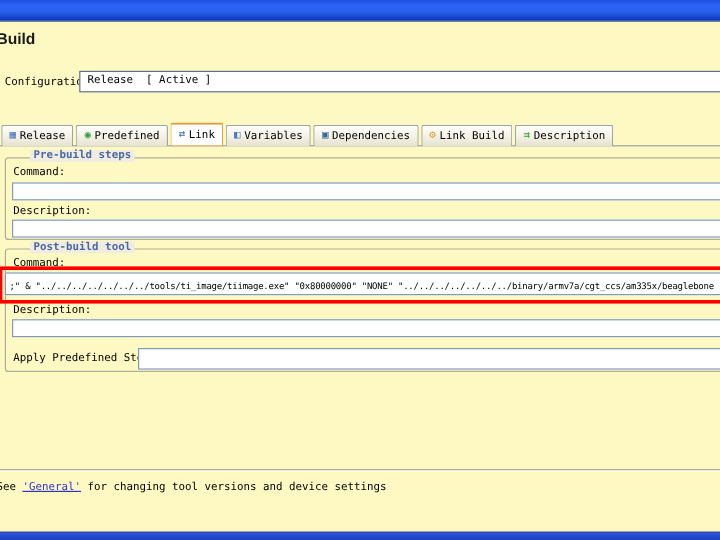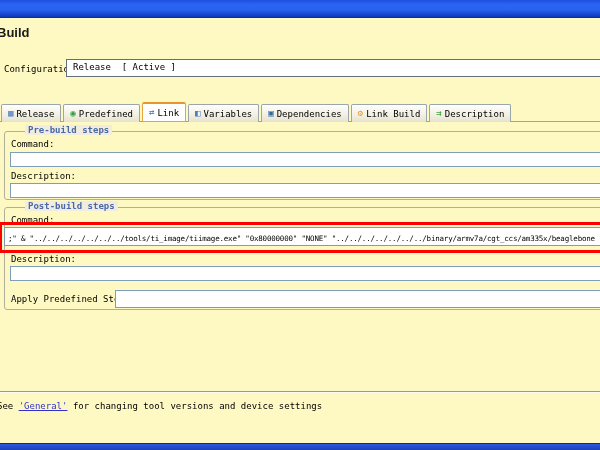--- a/index.html
+++ b/index.html
@@ -116,21 +116,21 @@
 
   <div class="group g-pre">
     <div class="group-title">Pre-build steps</div>
     <div class="flabel pre-cmd-label">Command:</div>
     <input class="field pre-cmd-input" value="" style="">
     <div class="flabel pre-desc-label">Description:</div>
     <input class="field pre-desc-input" value="" style="">
   </div>
 
   <div class="group g-post">
-    <div class="group-title">Post-build steps</div>
+    <div class="group-title">Post-build tool</div>
     <div class="flabel post-cmd-label">Command:</div>
     <div class="hl-rect">
       <input class="field post-cmd-input" value=";&quot; &amp; &quot;../../../../../../../tools/ti_image/tiimage.exe&quot; &quot;0x80000000&quot; &quot;NONE&quot; &quot;../../../../../../../binary/armv7a/cgt_ccs/am335x/beaglebone" style="">
     </div>
     <div class="flabel post-desc-label">Description:</div>
     <input class="field post-desc-input" value="" style="">
     <div class="flabel apply-label">Apply Predefined Step:</div>
     <input class="field apply-combo" value="" style="">
   </div>
 

